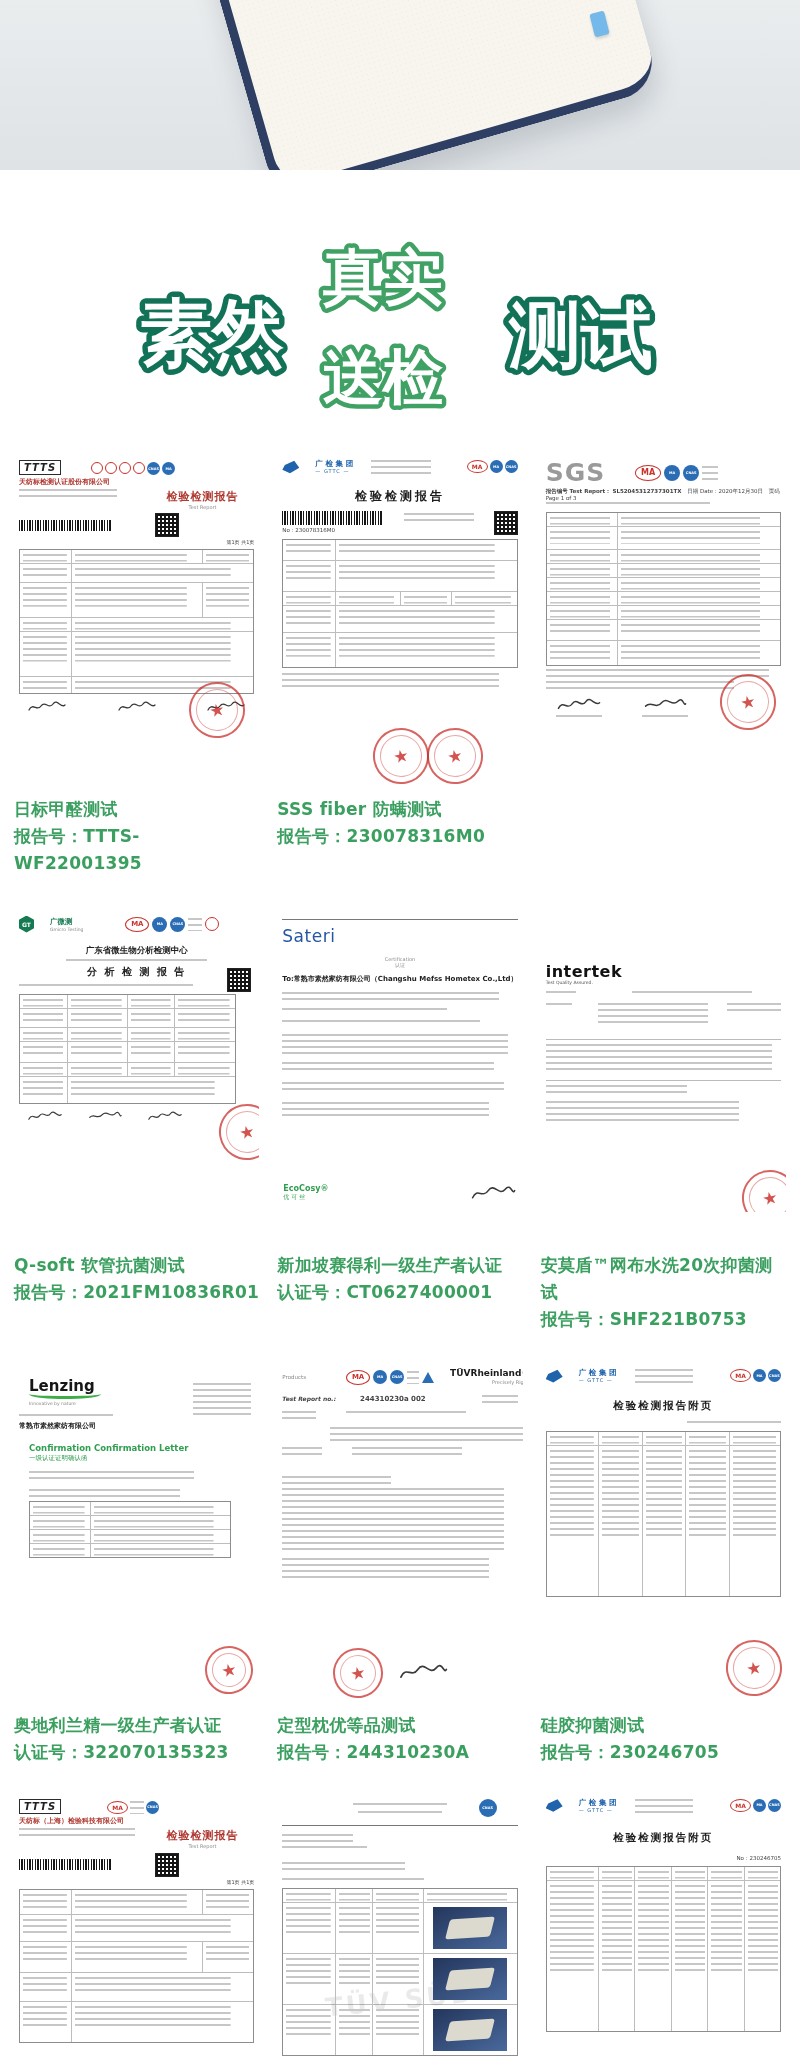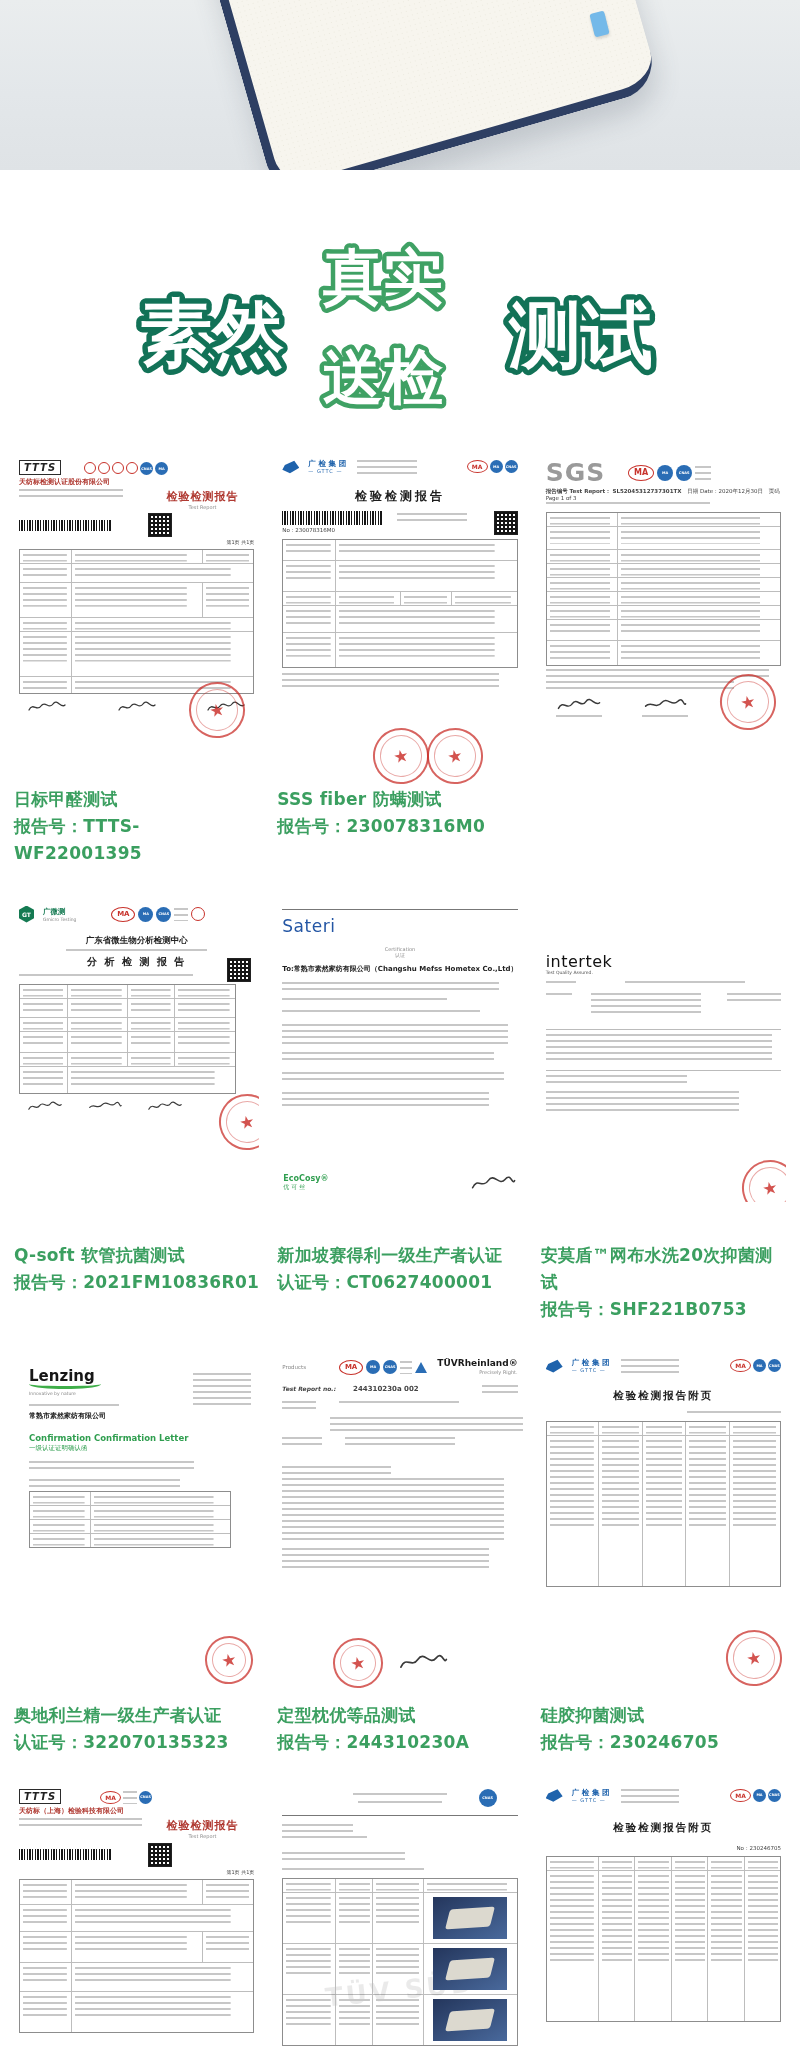--- a/index.html
+++ b/index.html
@@ -19,26 +19,26 @@
   .title-svg{display:block;margin-top:16px}
   .tw{font-weight:bold;fill:#fff;paint-order:stroke;stroke-linejoin:round;stroke-linecap:round;text-anchor:middle;font-family:"DejaVu Sans",sans-serif}
   .twd{stroke:#127257;stroke-width:11px}
   .twl{stroke:#3fa164;stroke-width:9px}
 
   
   .grid{padding:0 14px;margin-top:30px}
   .crow{display:grid;grid-template-columns:repeat(3,1fr);gap:18px}
   .cert{position:relative;background:#fff;overflow:hidden;font-size:6px;color:#444;padding:4px 5px}
   .h330{height:330px}.h300{height:300px}.h335{height:335px}.h332{height:332px}
-  .caps{display:grid;grid-template-columns:repeat(3,1fr);gap:18px;}
+  .caps{display:grid;grid-template-columns:repeat(3,1fr);gap:18px;margin-top:10px}
   .cap div{font-size:17px;font-weight:bold;color:#3b9f60;line-height:1.6;letter-spacing:.3px}
   .mt34{margin-top:34px}.mt40{margin-top:40px}.mt32{margin-top:32px}.mt12{margin-top:12px}.mt28{margin-top:28px}
 
   
-  .hrow{display:flex;align-items:flex-start;gap:9px}
+  .hrow{display:flex;align-items:flex-start;gap:16px}
   .para{background-image:var(--ln);background-repeat:no-repeat}
   .ft{border:1px solid #8d8d8d;margin-top:4px}
   .fr{display:flex;border-top:1px solid #bdbdbd}
   .fr:first-child{border-top:none}
   .fc{flex:1;border-left:1px solid #bdbdbd;min-height:13px;padding:2px;position:relative}
   .fc:first-child{border-left:none}
   .tx{background-image:var(--ln);background-size:86% 58%;background-repeat:no-repeat;background-position:3px 4px}
   .w30{flex:0 0 30%}.w22{flex:0 0 22%}.w40{flex:0 0 40%}
   .bar{height:11px;background:repeating-linear-gradient(90deg,#161616 0 1px,transparent 1px 2px,#161616 2px 4px,transparent 4px 5px,#161616 5px 6px,transparent 6px 8px)}
   .qr{width:24px;height:24px;border:1px solid #222;background-image:repeating-linear-gradient(0deg,#151515 0 2px,transparent 2px 4px),repeating-linear-gradient(90deg,#151515 0 2px,transparent 2px 4px)}
@@ -51,21 +51,21 @@
   .sig{display:inline-block}
   .sig path{stroke:#3a3a3a;stroke-width:1.3;fill:none;stroke-linecap:round}
   .ttts-box{display:inline-block;border:1.5px solid #2b2b2b;padding:1px 4px;font-weight:bold;font-style:italic;font-size:10px;color:#222;letter-spacing:1px}
   .redtxt{color:#b03a32}
   .gray{color:#8a8a8a}
   .gtlogo{width:17px;height:14px;background:#1f63ac;clip-path:polygon(15% 35%,70% 5%,100% 55%,45% 95%,0 70%)}
   .gtxt{color:#1f63ac;font-weight:bold;font-size:7.5px;line-height:1.1}
   .gsub{color:#1f63ac;font-size:5px;letter-spacing:1px}
   .hex{width:15px;height:17px;background:#157a52;clip-path:polygon(50% 0,100% 25%,100% 75%,50% 100%,0 75%,0 25%);display:flex;align-items:center;justify-content:center;color:#fff;font-size:6px;font-weight:bold}
   .sgs{font-size:25px;font-weight:bold;color:#9a9a9a;letter-spacing:1px;line-height:1}
-  .itk{font-size:16px;font-weight:normal;color:#111;letter-spacing:.5px;line-height:1}
+  .itk{font-size:16px;font-weight:bold;color:#111;letter-spacing:.5px;line-height:1}
   .lz{font-size:15px;font-weight:bold;color:#161616;line-height:1}
   .sw{width:72px;height:5px;border-bottom:3px solid #3fae49;border-radius:0 0 50% 50%/0 0 6px 6px}
   .sateri{font-size:17px;font-weight:normal;color:#2456a4;letter-spacing:.5px}
   .tuvr{font-size:9px;font-weight:bold;color:#1a1a1a;line-height:1.1}
   .tri{width:0;height:0;border-left:6px solid transparent;border-right:6px solid transparent;border-bottom:11px solid #2a6db5}
   .ph{width:74px;height:42px;background:linear-gradient(150deg,#24365c,#49699c);position:relative;margin:2px auto}
   .ph::after{content:"";position:absolute;left:15px;top:11px;width:44px;height:20px;background:#dcd9cf;transform:skewX(-18deg) rotate(-4deg);border-radius:3px}
   .wm{position:absolute;left:50%;top:62%;transform:translate(-50%,-50%) rotate(-6deg);font-size:26px;font-weight:bold;color:#000;opacity:.08;letter-spacing:3px;white-space:nowrap}
   .docline{border-top:1px solid #9a9a9a;margin:3px 0}
   .ctr{text-align:center}.rt{text-align:right}
@@ -452,21 +452,21 @@
 
     <div class="crow mt32">
 
       <div class="cert h335">
         <div style="margin-top:10px;margin-left:10px">
           <div class="lz">Lenzing</div>
           <div class="sw"></div>
           <div class="gray" style="font-size:4.5px;margin-top:2px">Innovative by nature</div>
         </div>
         <div class="para" style="position:absolute;right:8px;top:18px;width:58px;height:34px"></div>
-        <div style="margin-left:10px;margin-top:8px">
+        <div style="margin-top:8px">
           <div class="para" style="height:5px;width:40%"></div>
           <div class="b" style="font-size:7px;color:#222;margin-top:2px">常熟市素然家纺有限公司</div>
         </div>
         <div style="margin-left:10px;margin-top:12px">
           <div class="b" style="color:#2f9e4f;font-size:8.5px">Confirmation Confirmation Letter</div>
           <div style="color:#2f9e4f;font-size:6.5px;margin-top:1px">一级认证证明确认函</div>
         </div>
         <div class="para" style="height:10px;width:70%;margin:8px 0 0 10px"></div>
         <div class="para" style="height:8px;width:64%;margin:8px 0 0 10px"></div>
         <div class="ft" style="width:86%;margin-left:10px">

